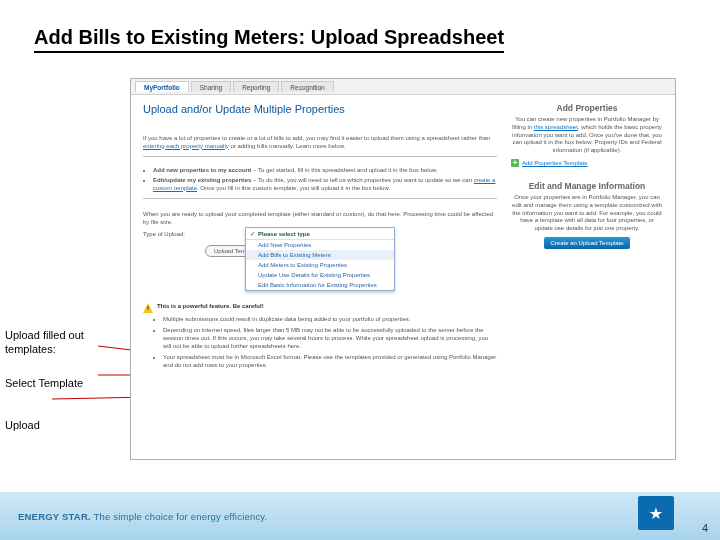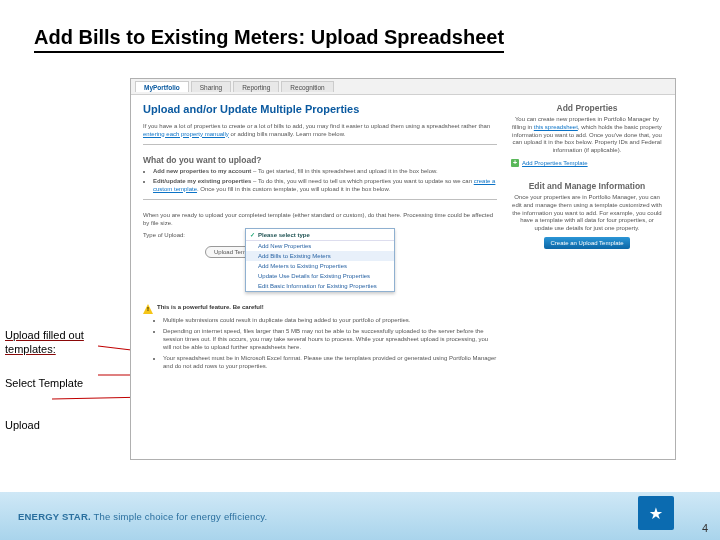--- a/index.html
+++ b/index.html
@@ -1,29 +1,29 @@
 <!DOCTYPE html>
 <html><head>
 <meta charset="utf-8">
 <style>
   * { box-sizing: border-box; margin: 0; padding: 0; }
   body { width: 720px; height: 540px; font-family: Arial, Helvetica, sans-serif; background: #fff; position: relative; overflow: hidden; }
   .slide-title { position: absolute; top: 26px; left: 34px; font-size: 20px; font-weight: bold; color: #000; border-bottom: 2px solid #000; padding-bottom: 2px; }
   .sidebar-notes { position: absolute; left: 5px; top: 328px; font-size: 11px; color: #000; }
-  .sidebar-notes .note1 { text-decoration: underline; text-decoration-color: #8a0808; line-height: 1.3; }
+  .sidebar-notes .note1 { text-decoration-color: #8a0808; line-height: 1.3; }
   .sidebar-notes .note2 { margin-top: 20px; }
   .sidebar-notes .note3 { margin-top: 30px; }
   .app { position: absolute; top: 78px; left: 130px; width: 546px; height: 382px; border: 1px solid #b0b0b0; background: #fff; font-size: 7px; color: #444; }
   .tabs { display: flex; background: #f2f2f2; border-bottom: 1px solid #d0d0d0; height: 16px; align-items: center; padding-left: 4px; gap: 2px; }
   .tab { background: #e8e8e8; border: 1px solid #ccc; border-bottom: none; padding: 2px 8px 1px; color: #4a4a4a; font-size: 6.5px; }
   .tab.active { background: #fff; font-weight: bold; color: #0b5aa0; }
   .content { padding: 8px 12px; display: flex; gap: 14px; }
   .main { flex: 1; }
   .side { width: 152px; }
-  h1.pg { color: #0b5aa0; font-size: 11px; font-weight: bold; margin-bottom: 8px; }
+  h1.pg { color: #0b5aa0; font-size: 11px; font-weight: normal; margin-bottom: 20px; }
   .intro { font-size: 6px; color: #555; line-height: 1.25; border-bottom: 1px solid #bfbfbf; padding-bottom: 6px; margin-bottom: 10px; }
   .intro .lk, .lk { color: #0b73c7; text-decoration: underline; }
   .sec-head { color: #666; font-size: 8.5px; font-weight: bold; margin-bottom: 3px; }
   .sec { margin-bottom: 12px; position: relative; }
   .sec p { font-size: 6px; color: #555; line-height: 1.3; }
   .sec ul { list-style: disc; margin-left: 10px; font-size: 6px; color: #555; line-height: 1.3; }
   .sec ul li { margin-bottom: 2px; }
   .sec .hr { border-bottom: 1px solid #bfbfbf; margin-top: 6px; }
   .type-row { display: flex; gap: 6px; font-size: 6px; margin-top: 4px; align-items: flex-start; }
   .type-label { width: 56px; color: #555; }
@@ -96,21 +96,20 @@
     <div class="tab">Recognition</div>
   </div>
   <div class="content">
     <div class="main">
       <h1 class="pg">Upload and/or Update Multiple Properties</h1>
       <div class="intro">
         <span>If you have a lot of properties to create or a lot of bills to add, you may find it easier to upload them using a spreadsheet rather than </span><span class="lk">entering each property manually</span><span> or adding bills manually. Learn more below.</span>
       </div>
 
       <div class="sec">
-        <div class="sec-head">What do you want to upload?</div>
         <ul>
           <li><b>Add new properties to my account</b><span> – To get started, fill in this spreadsheet and upload it in the box below.</span></li>
           <li><b>Edit/update my existing properties</b><span> – To do this, you will need to tell us which properties you want to update so we can </span><span class="lk">create a custom template</span><span>. Once you fill in this custom template, you will upload it in the box below.</span></li>
         </ul>
         <div class="hr"></div>
       </div>
 
       <div class="sec" style="position:relative;">
         <p>When you are ready to upload your completed template (either standard or custom), do that here. Processing time could be affected by file size.</p>
         <div class="type-row">

